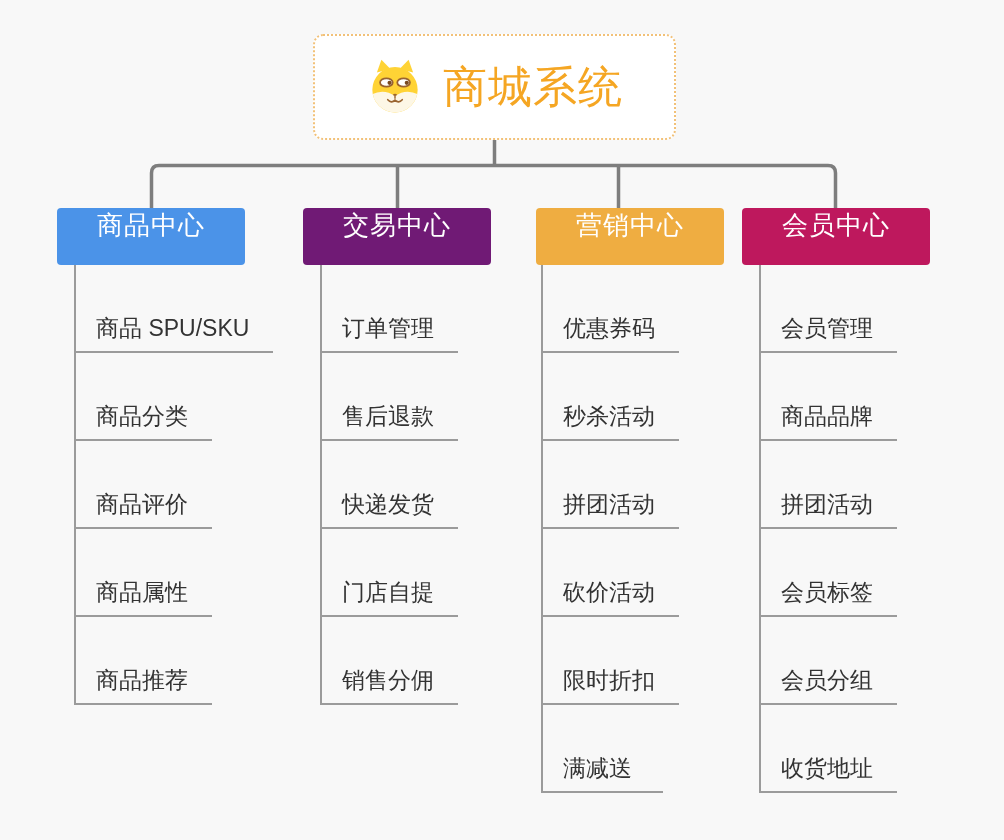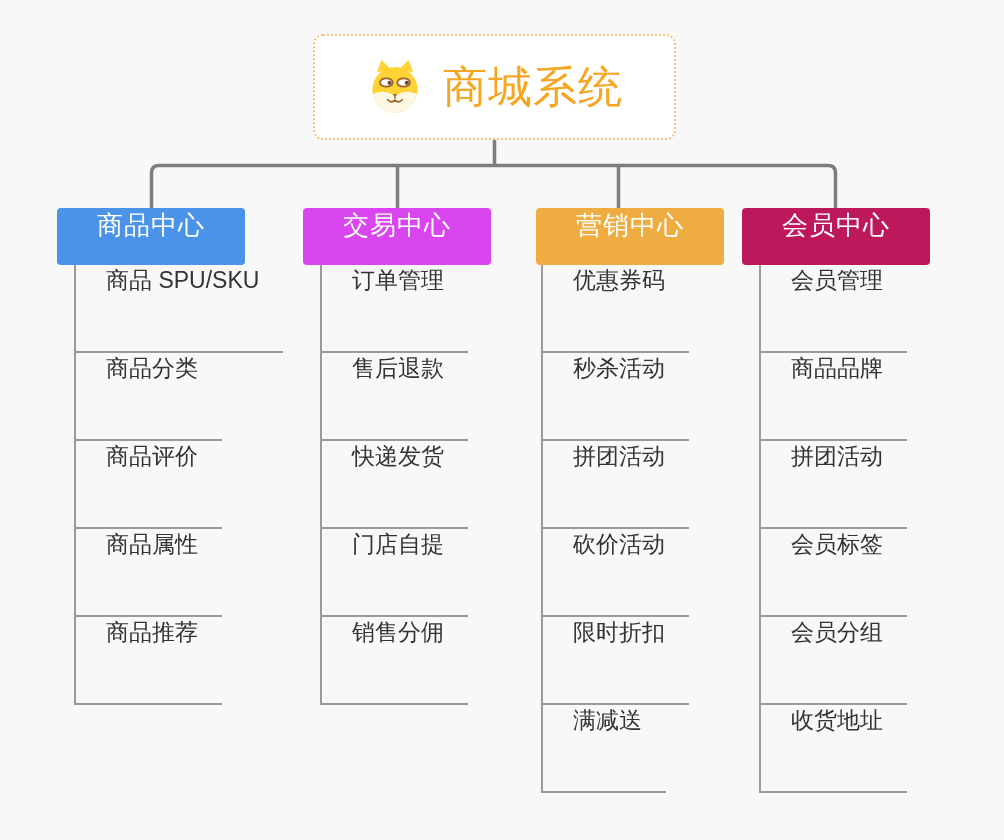--- a/index.html
+++ b/index.html
@@ -73,25 +73,25 @@
   }
 
   .branch-children {
     margin-left: 17px;
     border-left: 2px solid var(--child-line, #9b9b9b);
     width: max-content;
   }
   .child {
     height: 88px;
     display: flex;
-    align-items: flex-start;
+    align-items: flex-end;
     width: fit-content;
     min-width: 120px;
     border-bottom: 2px solid var(--child-line, #9b9b9b);
-    padding: 0 24px 7px 30px;
+    padding: 0 24px 7px 20px;
     white-space: nowrap;
     cursor: pointer;
   }
   .child-label {
     font-size: 23px;
     color: var(--text, #333);
   }
 </style>
 </head>
 <body style="--bg: #f8f8f8; --connector: #7e7e7e; --child-line: #9b9b9b; --root-accent: #f5a623; --text: #333333;">
@@ -152,21 +152,21 @@
         <div class="child">
           <span class="child-label">商品属性</span>
         </div>
         <div class="child">
           <span class="child-label">商品推荐</span>
         </div>
       </div>
   </div>
 
   <div class="branch">
-    <div class="branch-head" style="background: #d946ef; font-family: Liberation Mono, monospace;">
+    <div class="branch-head" style="background: #701a75; font-family: Liberation Mono, monospace;">
       <span class="branch-label">交易中心</span>
     </div>
     <div class="branch-children">
         <div class="child">
           <span class="child-label">订单管理</span>
         </div>
         <div class="child">
           <span class="child-label">售后退款</span>
         </div>
         <div class="child">

